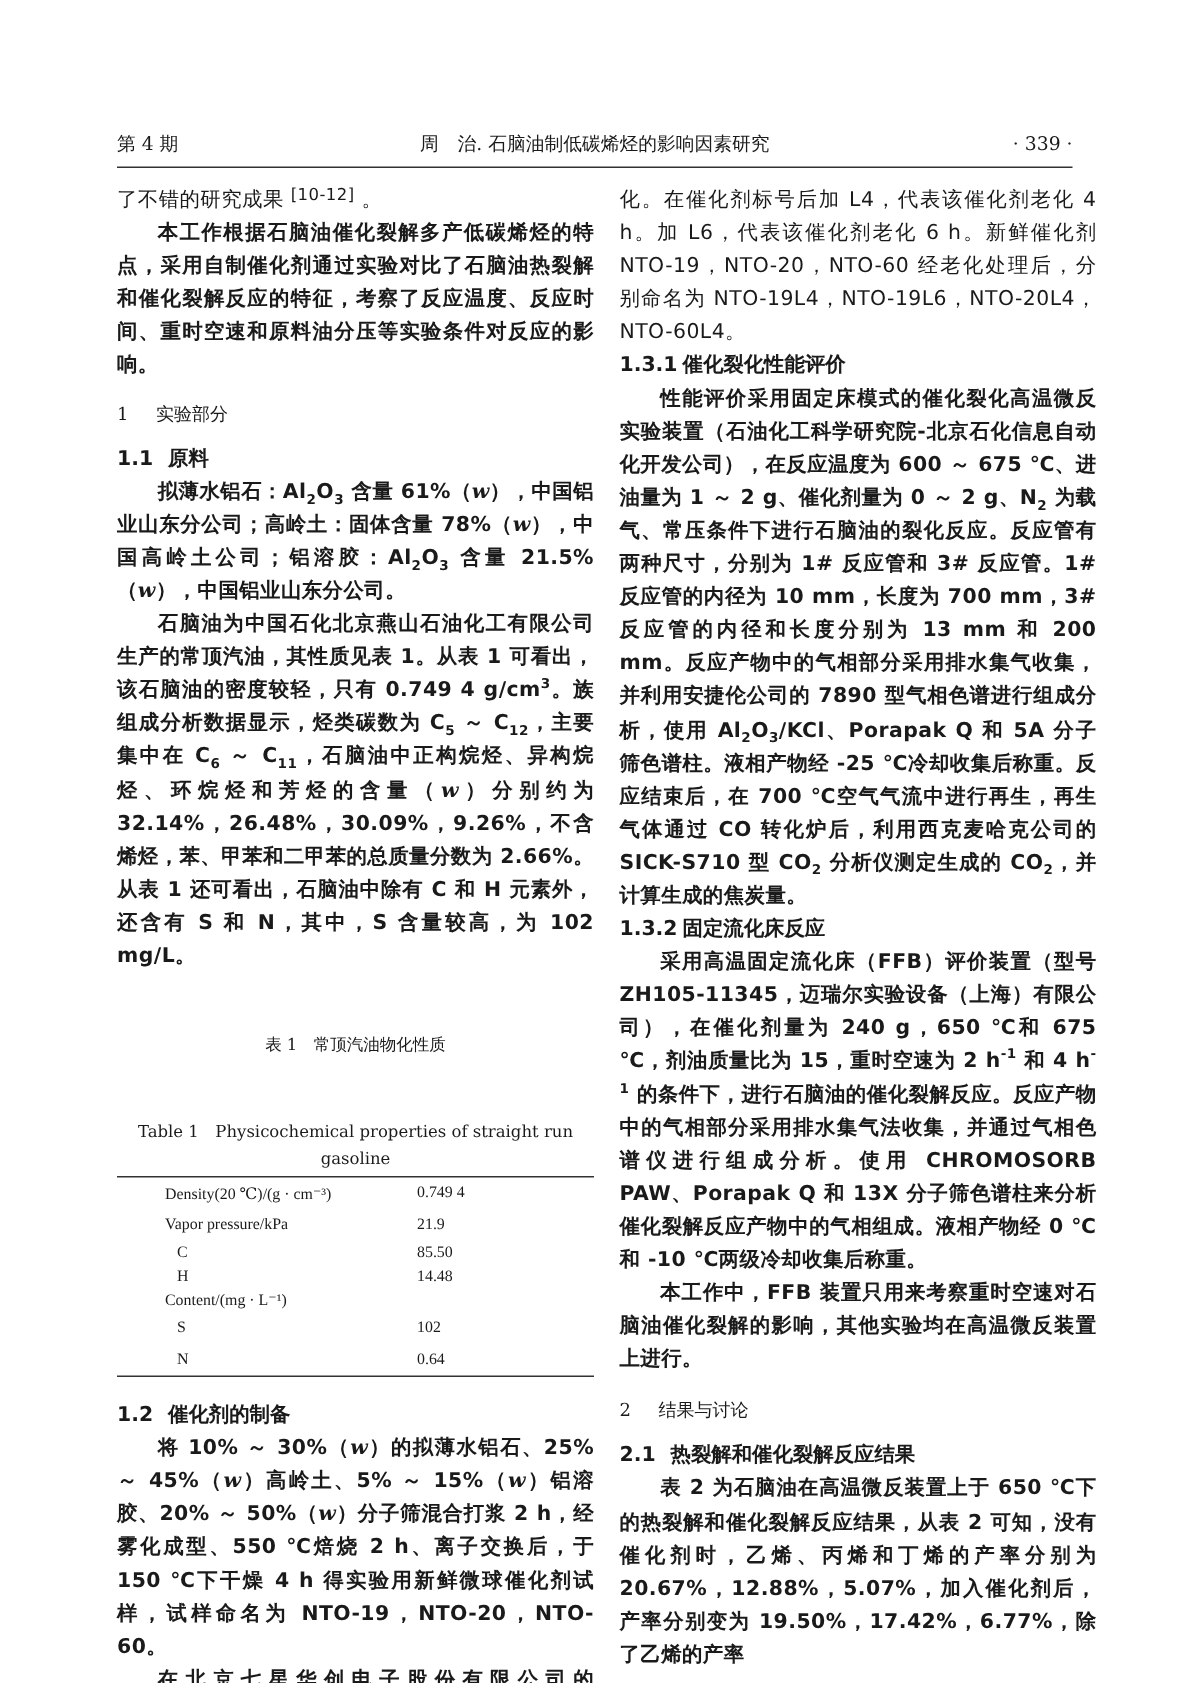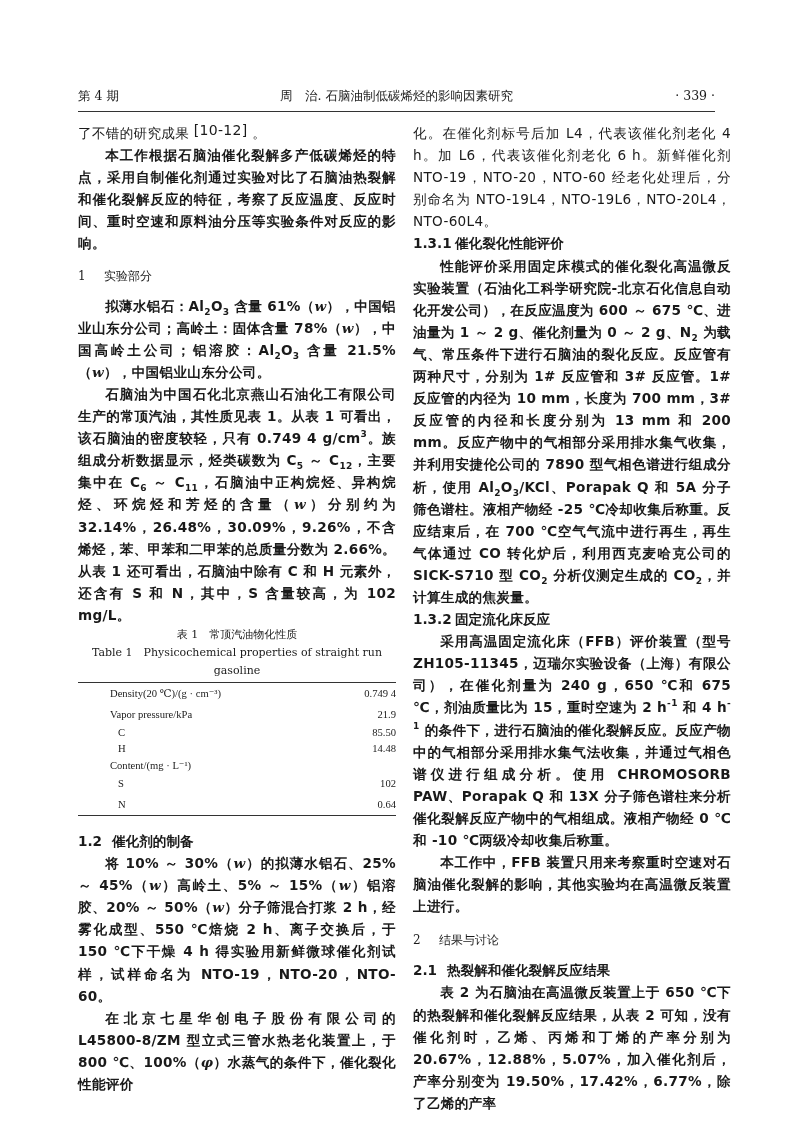--- a/index.html
+++ b/index.html
@@ -15,50 +15,51 @@
   .col.left { left:78px; }
   .col.right { left:413px; }
   p { margin:0; font-size:13.6px; line-height:22.1px; text-align:justify; letter-spacing:0.3px; }
   p.indent { text-indent:2em;font-weight:bold; }
   .h1 { font-family:"DejaVu Serif","Liberation Serif",serif; font-size:12px; line-height:22px; margin:10px 0 8px 0; font-weight:normal; }
   .h2 { font-size:13.6px; line-height:22.1px; font-weight:bold; margin:0; }
   .h2 .num { display:inline-block; width:34px; }
   .h3 .num { display:inline-block; width:42px; }
   .h1 .num { display:inline-block; width:26px; }
   sub, sup { font-size:9px; line-height:0; }
-  .ref { font-size:14px; vertical-align:top; position:relative; top:-3px; }
+  .ref { font-size:11px; vertical-align:top; position:relative; top:-3px; }
   i.var { font-family:"DejaVu Serif","Liberation Serif",serif; font-style:italic; }
   
-  .tbl-caption { font-family:"DejaVu Serif","Liberation Serif",serif; text-align:center; font-size:11px; line-height:18px; }
+  .tbl-caption { font-family:"DejaVu Serif","Liberation Serif",serif; text-align:center; font-size:11px; line-height:18px;margin-top:40px; }
   .tbl-caption.zh { }
   table { width:100%; border-collapse:collapse; font-family:"Liberation Serif","DejaVu Serif",serif; font-size:10.6px; margin-top:2px; }
   table.t1 { border-top:1.3px solid #333; border-bottom:1.3px solid #333; }
   table td { padding:0; height:21px; vertical-align:middle; }
   table td.k { padding-left:32px; }
   table td.k.sub { padding-left:40px; }
-  table td.v { width:118px;text-align:right; }
+  table td.v { width:118px; }
   tr.tight td { height:16px; }
   .spacer { height:10px; }
 </style>
 </head>
 <body>
 
 <div class="header">
   <span class="left">第 4 期</span>
   <span class="center">周　治. 石脑油制低碳烯烃的影响因素研究</span>
   <span class="right">· 339 ·</span>
 </div>
 <div class="header-rule"></div>
 
 <div class="col left">
   <p><span>了不错的研究成果</span> <span class="ref">[10-12]</span> <span>。</span></p>
   <p class="indent">本工作根据石脑油催化裂解多产低碳烯烃的特点，采用自制催化剂通过实验对比了石脑油热裂解和催化裂解反应的特征，考察了反应温度、反应时间、重时空速和原料油分压等实验条件对反应的影响。</p>
 
   <div class="h1"><span class="num">1</span><span>实验部分</span></div>
 
+  <div class="h2"><span class="num">1.1</span><span>原料</span></div>
 
   <p class="indent"><span>拟薄水铝石：Al</span><sub>2</sub><span>O</span><sub>3</sub><span> 含量 61%（</span><i class="var">w</i><span>），中国铝业山东分公司；高岭土：固体含量 78%（</span><i class="var">w</i><span>），中国高岭土公司；铝溶胶：Al</span><sub>2</sub><span>O</span><sub>3</sub><span> 含量 21.5%（</span><i class="var">w</i><span>），中国铝业山东分公司。</span></p>
 
   <p class="indent"><span>石脑油为中国石化北京燕山石油化工有限公司生产的常顶汽油，其性质见表 1。从表 1 可看出，该石脑油的密度较轻，只有 0.749 4 g/cm</span><sup>3</sup><span>。族组成分析数据显示，烃类碳数为 C</span><sub>5</sub><span> ～ C</span><sub>12</sub><span>，主要集中在 C</span><sub>6</sub><span> ～ C</span><sub>11</sub><span>，石脑油中正构烷烃、异构烷烃、环烷烃和芳烃的含量（</span><i class="var">w</i><span>）分别约为 32.14%，26.48%，30.09%，9.26%，不含烯烃，苯、甲苯和二甲苯的总质量分数为 2.66%。从表 1 还可看出，石脑油中除有 C 和 H 元素外，还含有 S 和 N，其中，S 含量较高，为 102 mg/L。</span></p>
 
   <div class="tbl-caption zh">表 1　常顶汽油物化性质</div>
   <div class="tbl-caption">Table 1　Physicochemical properties of straight run gasoline</div>
   <table class="t1">
     <tbody>
         <tr>

